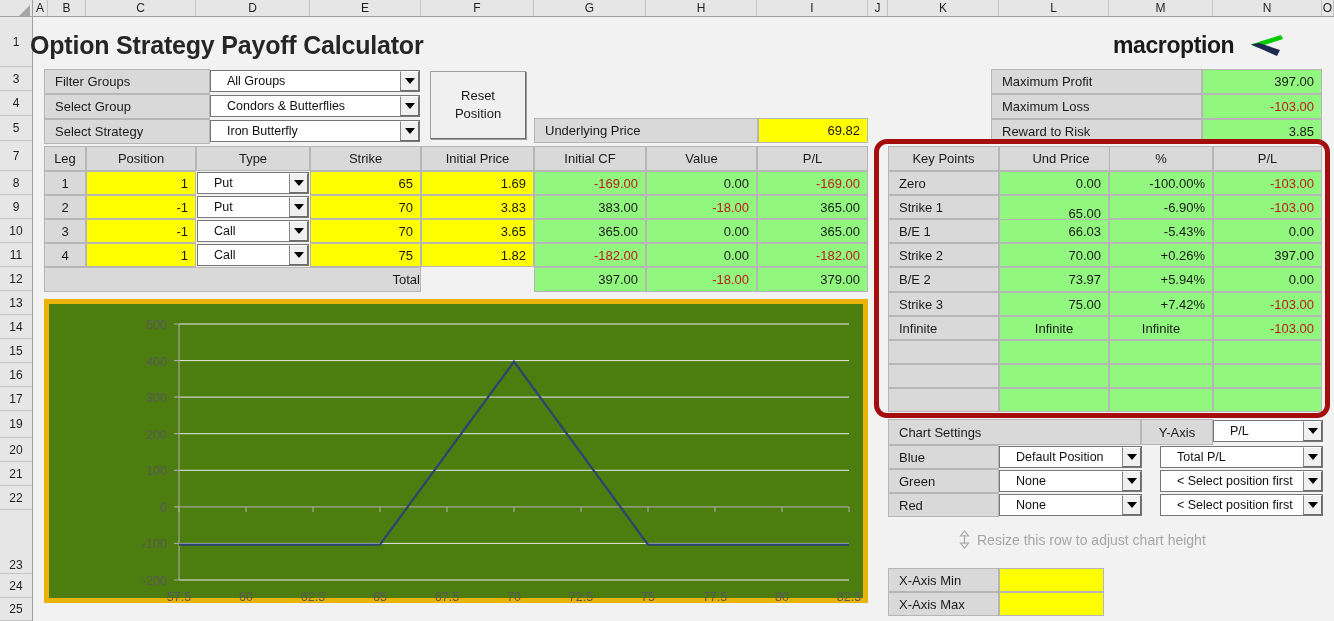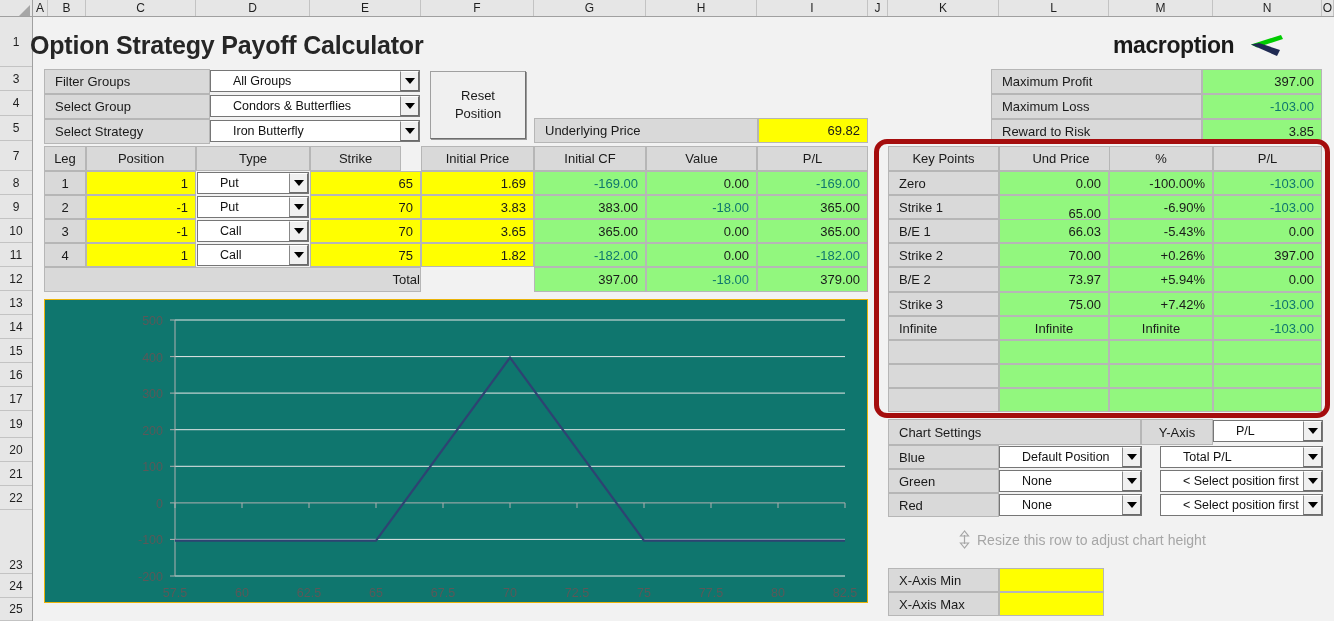--- a/index.html
+++ b/index.html
@@ -56,41 +56,41 @@
   }
   .lbl { background: #d9d9d9; border: 1px solid #b6b6b6; padding-left: 10px; }
   .lbl.center { justify-content: center; padding-left: 0; }
   .grey-head { background: #d9d9d9; border: 1px solid #b6b6b6;
                justify-content: center; }
   .yellow { background: #ffff00; border: 1px solid #b6b6b6;
             justify-content: flex-end; padding-right: 7px; }
   .green { background: #92f municipality; }
   .green { background: #92f77e; border: 1px solid #b6b6b6;
            justify-content: flex-end; padding-right: 7px; }
-  .neg { color: #0f766e; }
+  .neg { color: #b91c1c; }
 
   
   .title {
     position: absolute;
     font-size: 25px; font-weight: bold; color: #262626;
     letter-spacing: -0.2px;
   }
   .logo {
     position: absolute; display: flex; align-items: center; gap: 9px;
   }
   .logo-text { font-size: 23px; font-weight: bold; color: #1a1a1a; letter-spacing: -0.4px; }
 
   
   .combo {
     position: absolute; background: #ffffff;
     border: 1px solid #767676;
     display: flex; align-items: center;
     font-size: 12.5px; color: #111;
   }
-  .combo .cval { flex: 1; padding-left: 22px; white-space: nowrap; overflow: hidden; }
+  .combo .cval { flex: 1; padding-left: 16px; white-space: nowrap; overflow: hidden; }
   .combo .cbtn {
     width: 19px; align-self: stretch; background: #f0f0f0;
     border-left: 1px solid #888;
     border-top: 1px solid #ffffff;
     border-right: 1px solid #6b6b6b;
     border-bottom: 1px solid #6b6b6b;
     display: flex; align-items: center; justify-content: center;
   }
   .caret {
     width: 0; height: 0;
@@ -109,22 +109,22 @@
   }
 
   
   .redbox {
     position: absolute; border: 5px solid #a50d0d;
     border-radius: 13px; pointer-events: none;
   }
 
   
   .chart-wrap {
-    position: absolute; background: #0f766e;
-    border: 1px solid #eab308;
+    position: absolute; background: #4d7c0f;
+    border: 5px solid #eab308;
   }
   .chart-svg { display: block; }
   .tick-label { font-size: 12.5px; fill: #595959;
                 font-family: "Liberation Sans", sans-serif; }
 
   .hint {
     position: absolute; font-size: 14px; color: #a6a6a6;
     display: flex; align-items: center; gap: 6px;
   }
 </style>
@@ -228,21 +228,21 @@
 
   <div class="cell lbl" style="left:991px; top:94px; width:211px; height:25px;">Maximum Loss</div>
   <div class="cell green neg" style="left:1202px; top:94px; width:120px; height:25px;">-103.00</div>
 
   <div class="cell lbl" style="left:991px; top:119px; width:211px; height:25px;">Reward to Risk</div>
   <div class="cell green" style="left:1202px; top:119px; width:120px; height:25px;">3.85</div>
 
   <div class="cell grey-head" style="left:44px;  top:146px; width:42px;  height:25px;">Leg</div>
   <div class="cell grey-head" style="left:86px;  top:146px; width:110px; height:25px;">Position</div>
   <div class="cell grey-head" style="left:196px; top:146px; width:114px; height:25px;">Type</div>
-  <div class="cell grey-head" style="left:310px; top:146px; width:91px; height:25px;">Strike</div>
+  <div class="cell grey-head" style="left:310px; top:146px; width:111px; height:25px;">Strike</div>
   <div class="cell grey-head" style="left:421px; top:146px; width:113px; height:25px;">Initial Price</div>
   <div class="cell grey-head" style="left:534px; top:146px; width:112px; height:25px;">Initial CF</div>
   <div class="cell grey-head" style="left:646px; top:146px; width:111px; height:25px;">Value</div>
   <div class="cell grey-head" style="left:757px; top:146px; width:111px; height:25px;">P/L</div>
 
   <div class="cell lbl center" style="left:44px; top:171px; width:42px; height:24px;">1</div>
   <div class="cell yellow" style="left:86px; top:171px; width:110px; height:24px;">1</div>
   <div class="combo" style="left:197px; top:172px; width:112px; height:22px;">
     <span class="cval">Put</span>
     <span class="cbtn">

